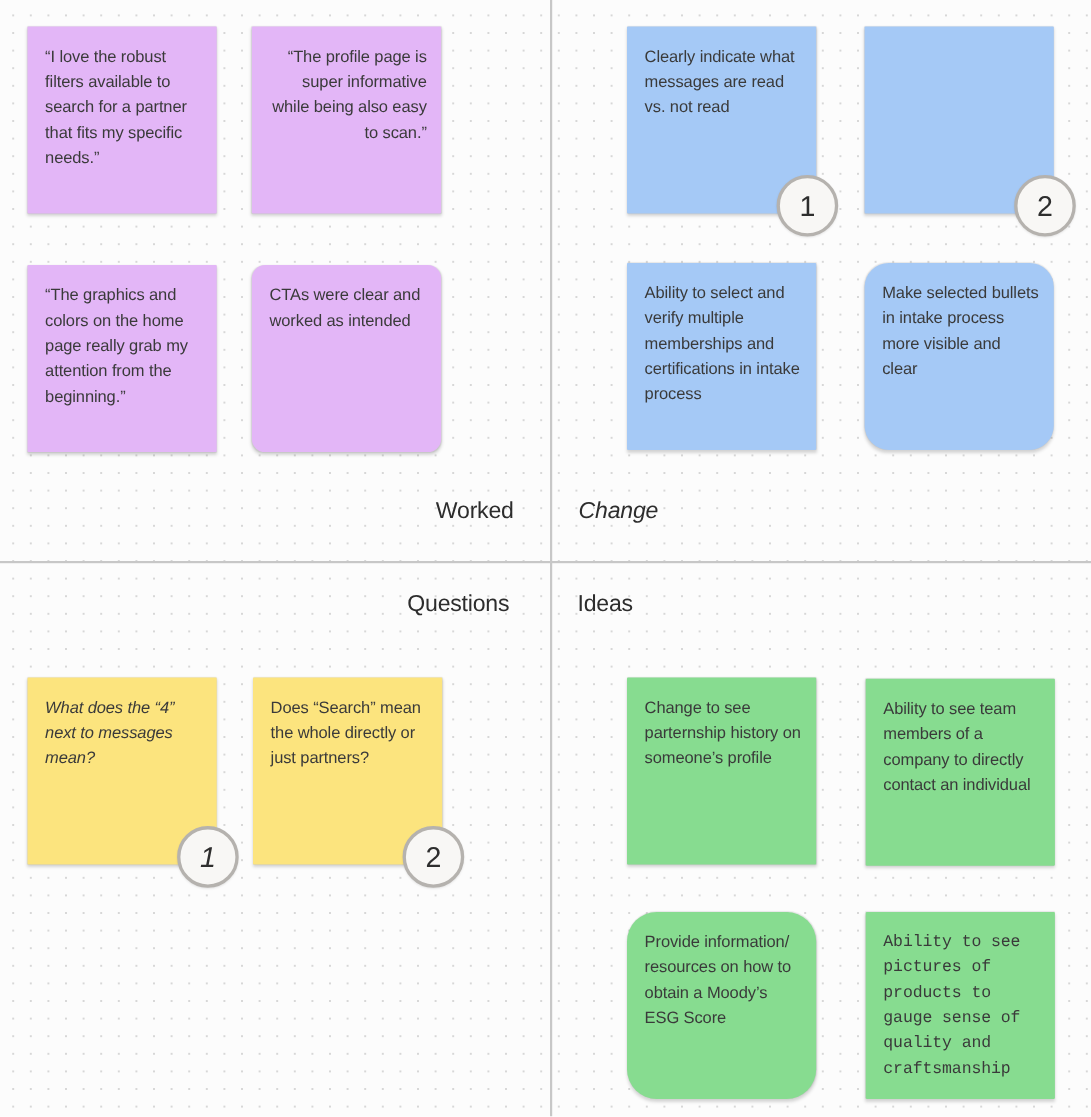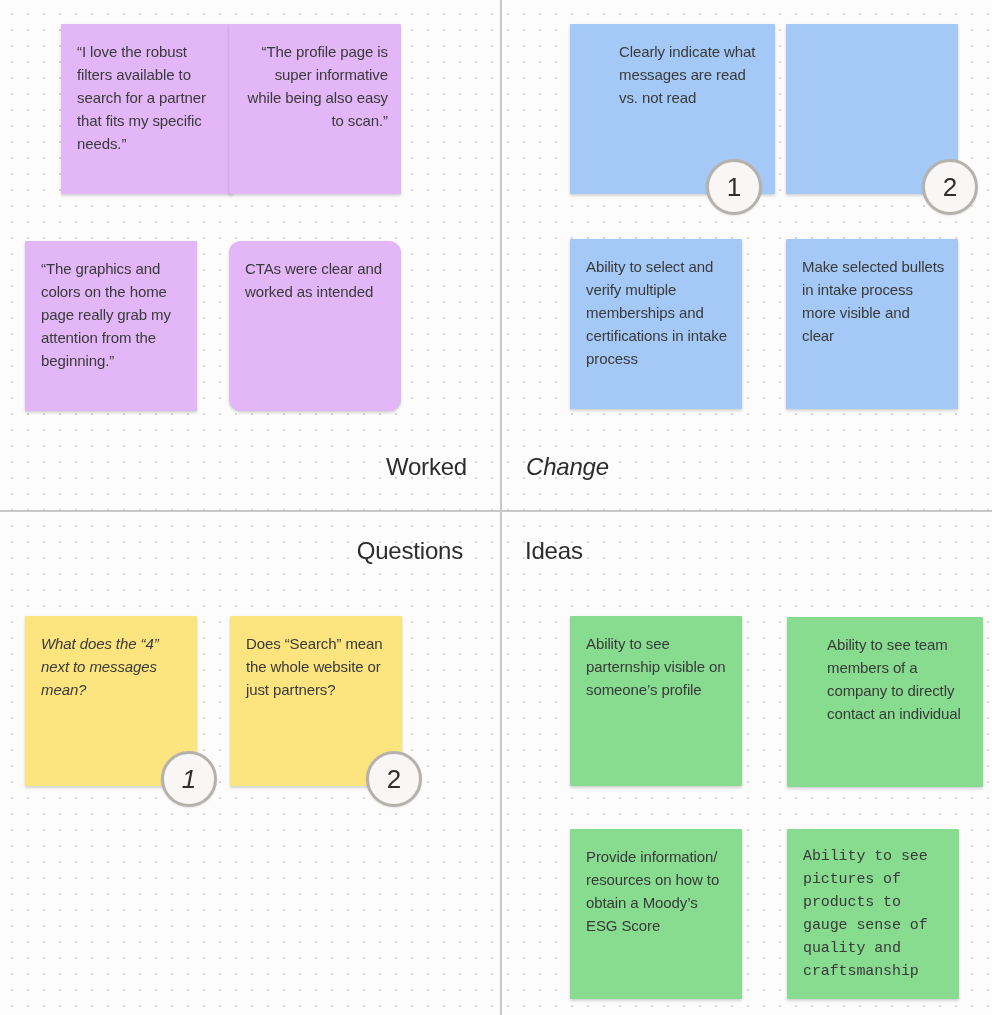--- a/index.html
+++ b/index.html
@@ -19,21 +19,21 @@
   .divider-v{
     position:absolute;left:500px;top:0;width:2px;height:1015px;
     background:#c7c7c7;
   }
   .divider-h{
     position:absolute;left:0;top:510px;width:992px;height:2px;
     background:#c7c7c7;
   }
   .section-label{
     position:absolute;
-    font-size:24px;
+    font-size:21px;
     font-weight:500;
     color:#2d2d2d;
     letter-spacing:-0.2px;
     white-space:nowrap;
   }
   .label-worked{top:453px;right:525px;}
   .label-change{top:453px;left:526px;font-style:italic;}
   .label-questions{top:537px;right:529px;}
   .label-ideas{top:537px;left:525px;}
   .note{
@@ -64,86 +64,86 @@
     font-size:26px;
     color:#2e2e2e;
     font-weight:400;
   }
   
   .p1{left:25px;top:24px;}  .p2{left:229px;top:24px;}
   .p3{left:25px;top:241px;} .p4{left:229px;top:241px;border-radius:12px;}
   .b1{left:570px;top:24px;} .b2{left:786px;top:24px;}
   .b3{left:570px;top:239px;}.b4{left:786px;top:239px;}
   .y1{left:25px;top:616px;font-style:italic;} .y2{left:230px;top:616px;}
-  .g1{left:570px;top:616px;}.g2{left:787px;top:617px;padding-left:24px;}
+  .g1{left:570px;top:616px;}.g2{left:787px;top:617px;}
   .g3{left:570px;top:829px;}.g4{left:787px;top:829px;font-family:Liberation Mono, monospace;}
 </style>
 </head>
 <body>
 
 <div class="canvas">
 
   <div class="divider-v"></div>
   <div class="divider-h"></div>
 
   <div class="section-label label-worked">Worked</div>
   <div class="section-label label-change">Change</div>
   <div class="section-label label-questions">Questions</div>
   <div class="section-label label-ideas">Ideas</div>
 
-  <div class="note p1" style="background-color: rgb(227, 182, 247); margin-left: 36px;">
+  <div class="note p1" style="background-color: rgb(227, 182, 247);">
     <div class="note-text">“I love the robust filters available to search for a partner that fits my specific needs.”</div>
   </div>
   <div class="note p2" style="background-color: rgb(227, 182, 247); text-align: right;">
     <div class="note-text">“The profile page is super informative while being also easy to scan.”</div>
   </div>
   <div class="note p3" style="background-color: rgb(227, 182, 247);">
     <div class="note-text">“The graphics and colors on the home page really grab my attention from the beginning.”</div>
   </div>
   <div class="note p4" style="background-color: rgb(227, 182, 247);">
     <div class="note-text">CTAs were clear and worked as intended</div>
   </div>
 
-  <div class="note b1" style="background-color: rgb(165, 201, 246); padding-left: 33px;">
+  <div class="note b1" style="background-color: rgb(165, 201, 246);">
     <div class="note-text">Clearly indicate what messages are read vs. not read</div>
     <div class="stamp">
       <span>1</span>
     </div>
   </div>
   <div class="note b2" style="background-color: rgb(165, 201, 246);">
     <div class="stamp">
       <span>2</span>
     </div>
   </div>
   <div class="note b3" style="background-color: rgb(165, 201, 246);">
     <div class="note-text">Ability to select and verify multiple memberships and certifications in intake process</div>
   </div>
-  <div class="note b4" style="background-color: rgb(165, 201, 246);">
+  <div class="note b4" style="background-color: rgb(165, 201, 246); border-radius: 22px;">
     <div class="note-text">Make selected bullets in intake process more visible and clear</div>
   </div>
 
   <div class="note y1" style="background-color: rgb(252, 228, 126);">
     <div class="note-text">What does the “4” next to messages mean?</div>
     <div class="stamp">
       <span>1</span>
     </div>
   </div>
   <div class="note y2" style="background-color: rgb(252, 228, 126);">
-    <div class="note-text">Does “Search” mean the whole website or just partners?</div>
+    <div class="note-text">Does “Search” mean the whole directly or just partners?</div>
     <div class="stamp">
       <span>2</span>
     </div>
   </div>
 
   <div class="note g1" style="background-color: rgb(135, 220, 144);">
-    <div class="note-text">Ability to see parternship visible on someone’s profile</div>
+    <div class="note-text">Change to see parternship history on someone’s profile</div>
   </div>
   <div class="note g2" style="background-color: rgb(135, 220, 144);">
     <div class="note-text">Ability to see team members of a company to directly contact an individual</div>
   </div>
-  <div class="note g3" style="background-color: rgb(135, 220, 144);">
+  <div class="note g3" style="background-color: rgb(135, 220, 144); border-radius: 27px;">
     <div class="note-text">Provide information/ resources on how to obtain a Moody’s ESG Score</div>
   </div>
   <div class="note g4" style="background-color: rgb(135, 220, 144);">
     <div class="note-text">Ability to see pictures of products to gauge sense of quality and craftsmanship</div>
   </div>
 
 </div>
 
 </body></html>

